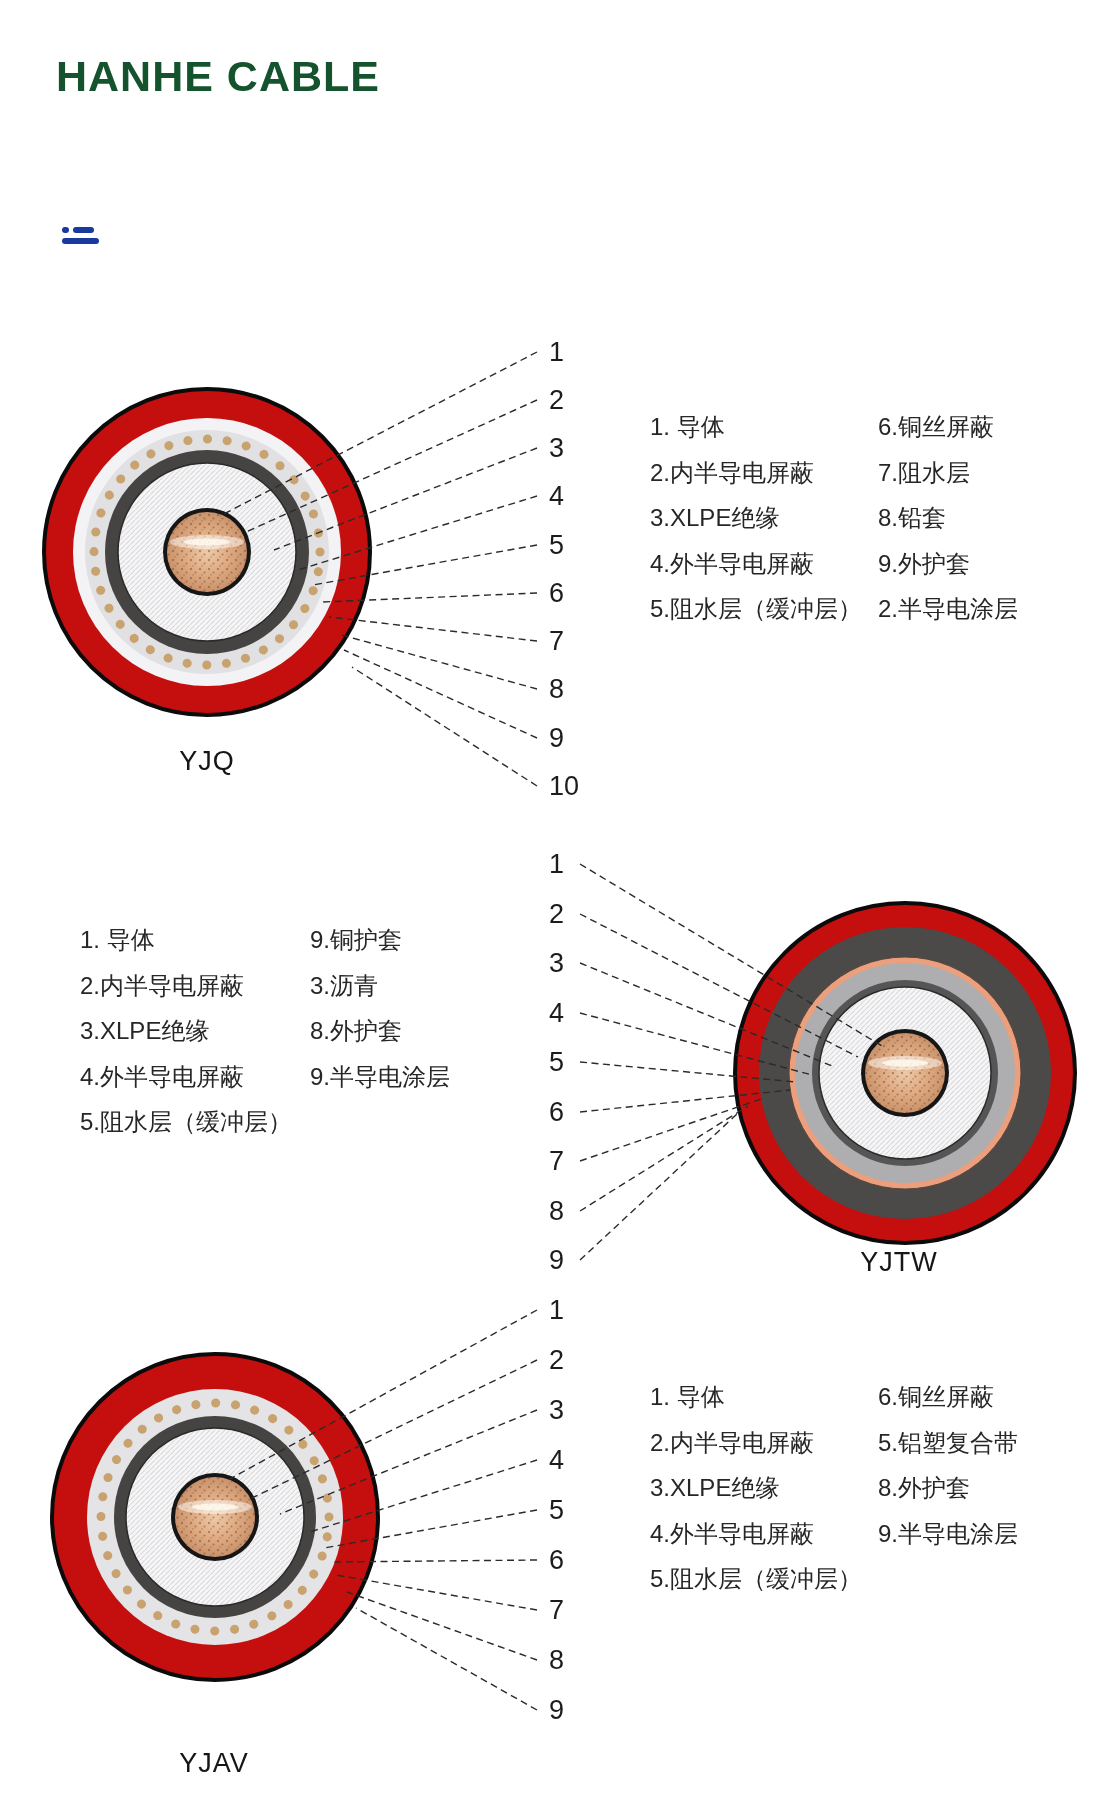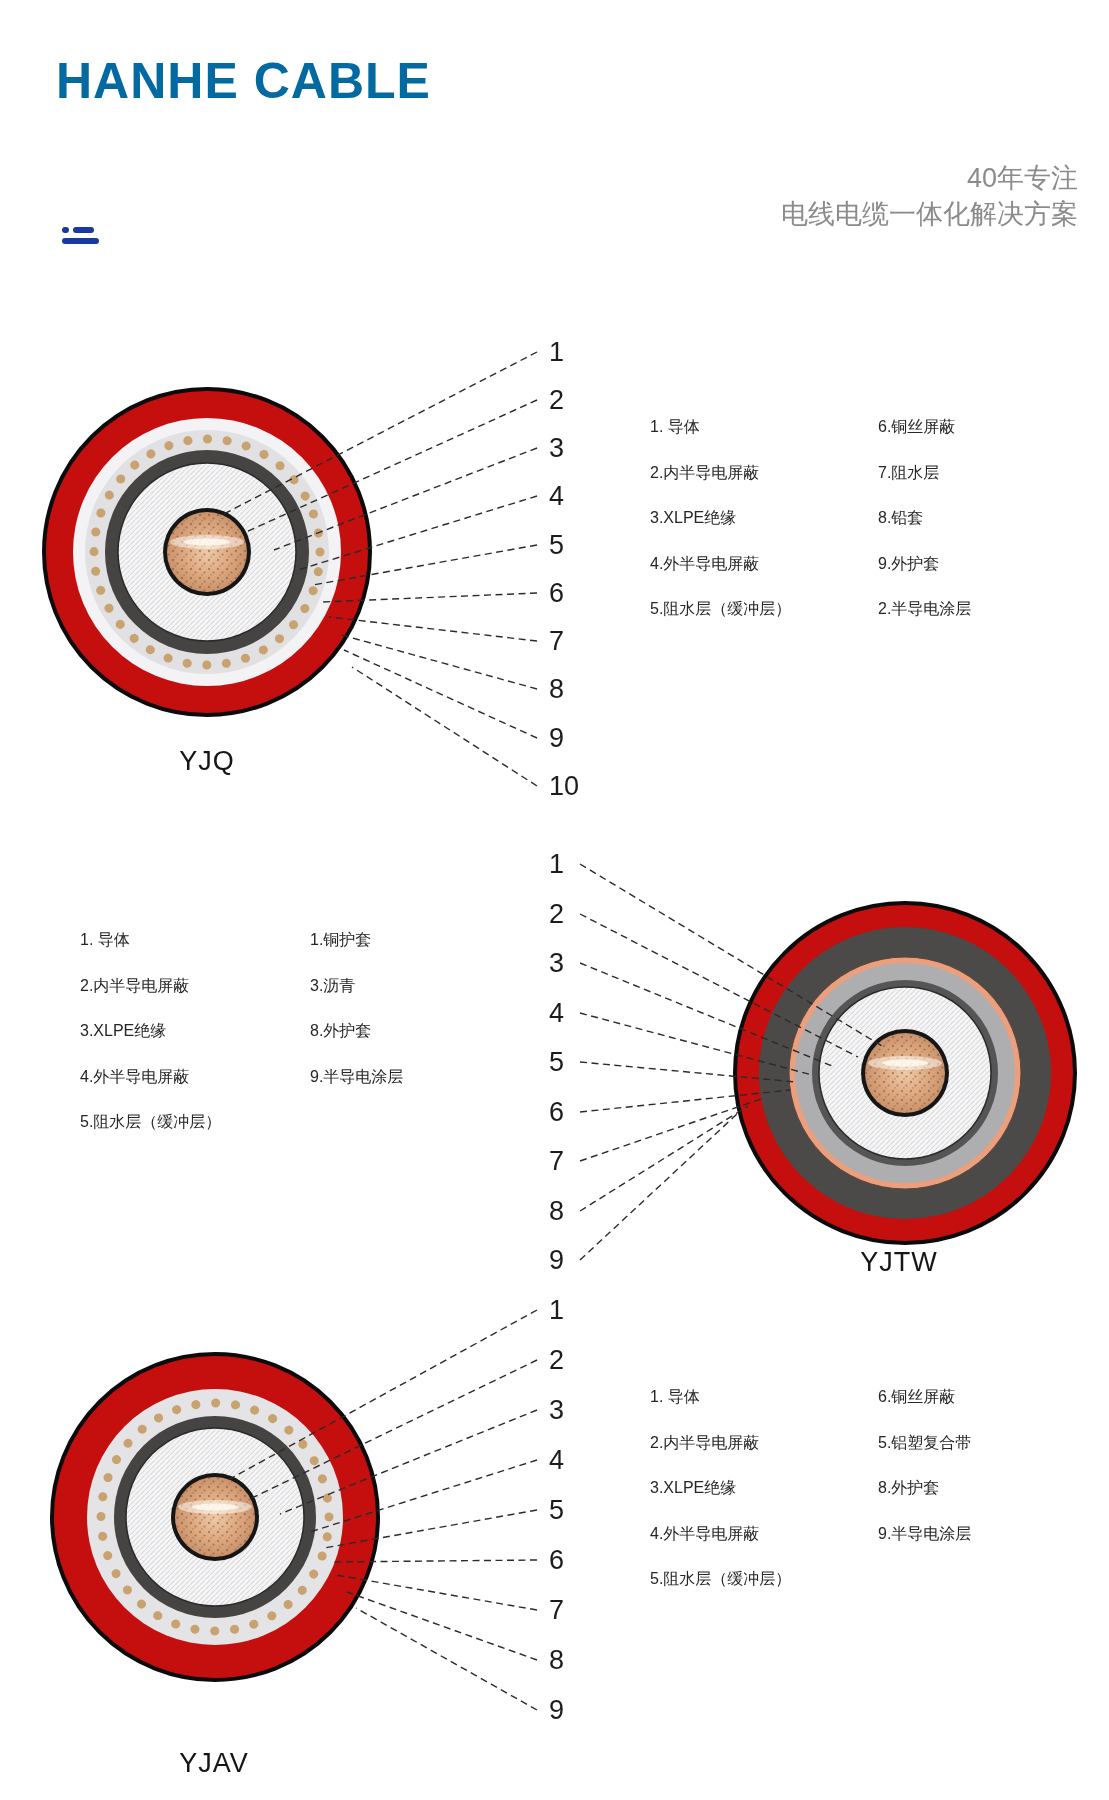--- a/index.html
+++ b/index.html
@@ -1,55 +1,51 @@
 <!DOCTYPE html>
 <html><head>
 <meta charset="utf-8">
 <style>
   html,body{margin:0;padding:0;background:#ffffff;}
   .page{position:relative;width:1109px;height:1800px;background:#ffffff;overflow:hidden;
         font-family:"Liberation Sans","DejaVu Sans",sans-serif;}
   
-  .brand{position:absolute;left:56px;top:52px;font-size:50px;font-weight:800;
-         letter-spacing:1px;color:#0369a1;}
+  .brand{position:absolute;left:56px;top:52px;font-size:43px;font-weight:800;
+         letter-spacing:1px;color:#14532d;}
   .title{position:absolute;left:54px;top:101px;font-size:45px;font-weight:900;
          letter-spacing:2px;color:#0c0c0c;}
   .tagline{position:absolute;right:31px;top:160px;text-align:right;font-size:27px;
            color:#8b8b8b;line-height:36px;}
   .logo-mark{position:absolute;left:62px;top:227px;}
   .logo-mark .row{display:flex;gap:4px;margin-bottom:5px;}
   .logo-mark .bar,.logo-mark .dot{height:6px;border-radius:3px;background:#173a9e;display:block;}
   .logo-mark .dot{width:7px;}
   .logo-mark .b-short{width:21px;}
   .logo-mark .b-long{width:37px;}
   
-  .legend{position:absolute;display:flex;color:#262626;font-size:16px;}
+  .legend{position:absolute;display:flex;color:#262626;font-size:24px;}
   .legend .lcol{display:block;}
   .legend .lcol-1{width:228px;}
   .legend .litem{line-height:45.5px;white-space:nowrap;}
   .legend-1{left:650px;top:404px;}
   .legend-2{left:80px;top:917px;}
   .legend-2 .lcol-1{width:230px;}
   .legend-3{left:650px;top:1374px;}
   
   .diagram-svg{position:absolute;left:0;top:0;}
   .callout{stroke:#2b2b2b;stroke-width:1.4;stroke-dasharray:7 4.5;fill:none;}
   .num{font-size:27px;fill:#1c1c1c;}
   .cable-label{font-size:27px;fill:#161616;letter-spacing:1px;text-anchor:middle;}
 </style>
 </head>
 <body>
 
 <div class="page">
 
   <div class="brand">HANHE CABLE</div>
-  <div class="tagline">
-    <div>40年专注</div>
-    <div>电线电缆一体化解决方案</div>
-  </div>
   <div class="logo-mark">
     <span class="row">
         <span class="dot"></span>
         <span class="bar b-short"></span>
       </span>
     <span class="row">
         <span class="bar b-long"></span>
       </span>
   </div>
 
@@ -203,21 +199,21 @@
 
   <div class="legend legend-2">
     <div class="lcol lcol-1">
       <div class="litem">1. 导体</div>
       <div class="litem">2.内半导电屏蔽</div>
       <div class="litem">3.XLPE绝缘</div>
       <div class="litem">4.外半导电屏蔽</div>
       <div class="litem">5.阻水层（缓冲层）</div>
     </div>
     <div class="lcol">
-      <div class="litem">1.铜护套</div>
+      <div class="litem">9.铜护套</div>
       <div class="litem">3.沥青</div>
       <div class="litem">8.外护套</div>
       <div class="litem">9.半导电涂层</div>
     </div>
   </div>
 
   <div class="legend legend-3">
     <div class="lcol lcol-1">
       <div class="litem">1. 导体</div>
       <div class="litem">2.内半导电屏蔽</div>

